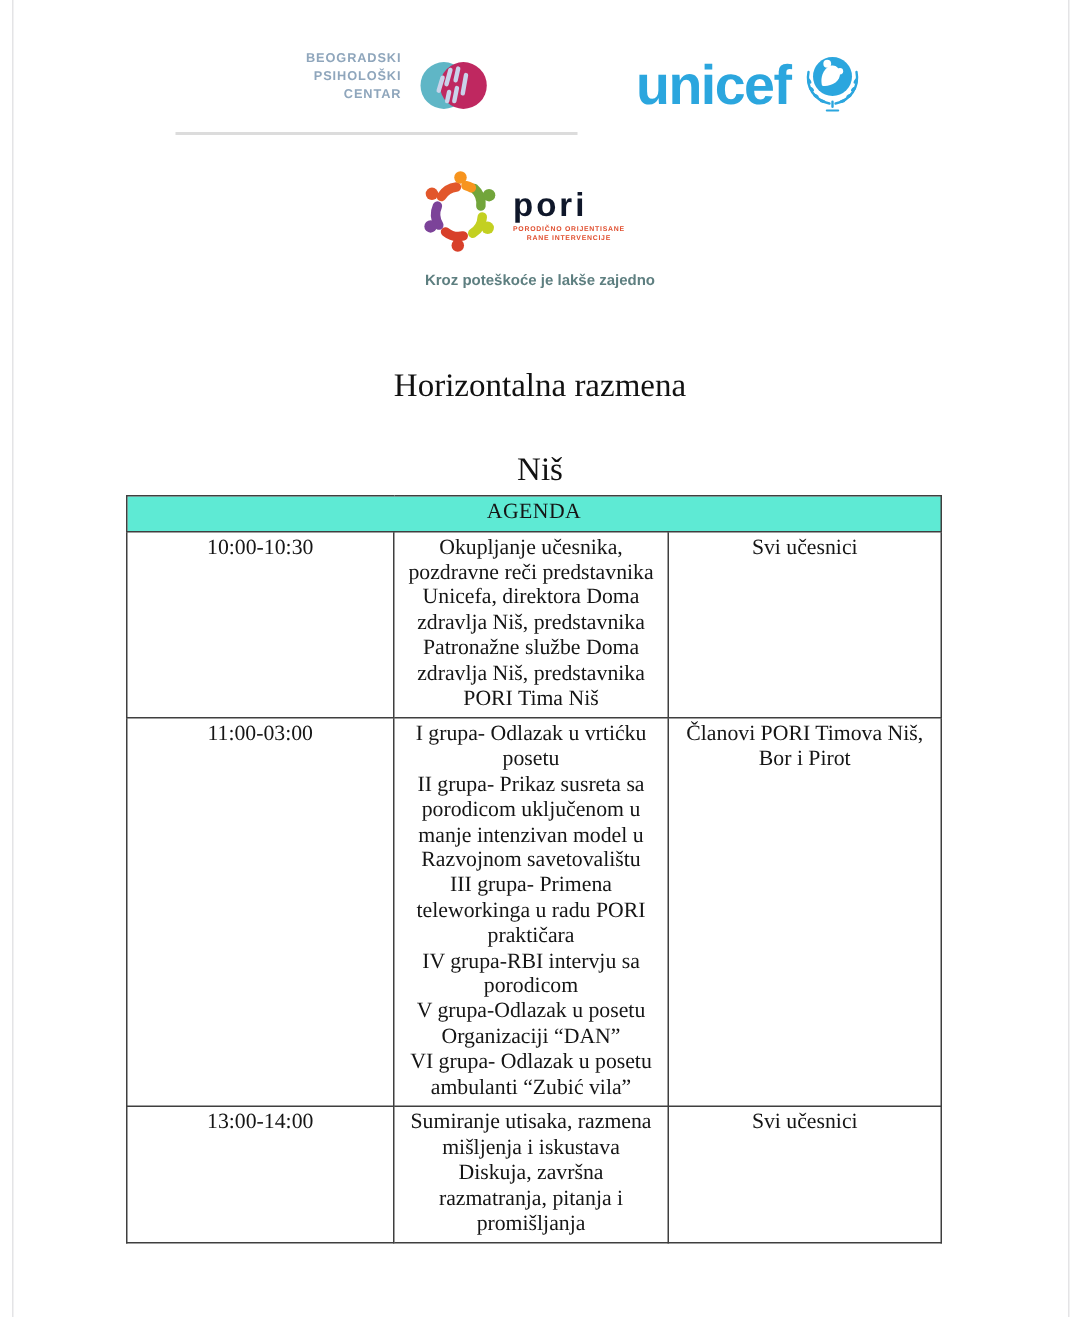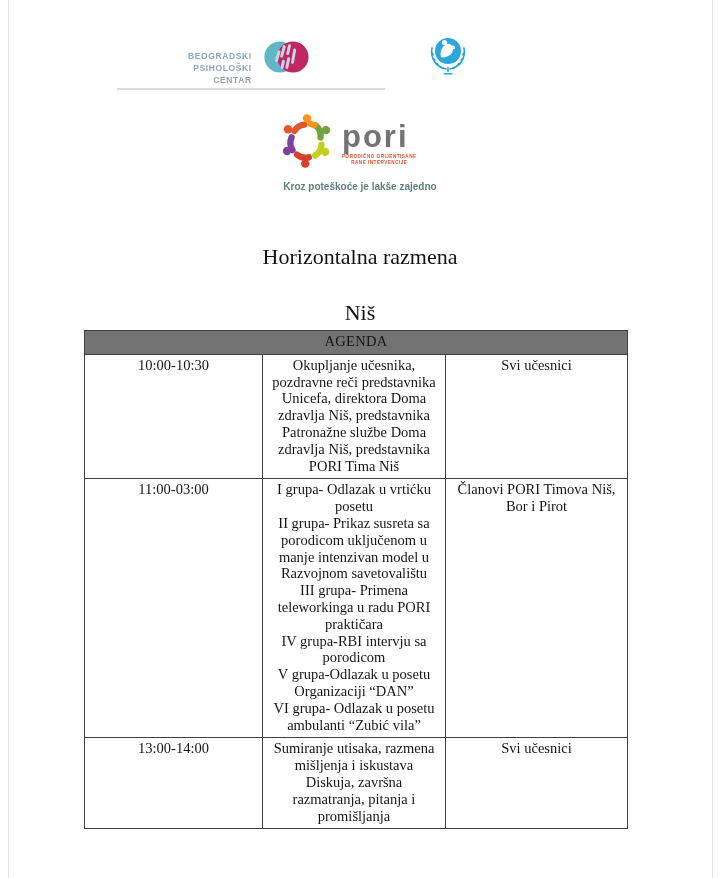--- a/index.html
+++ b/index.html
@@ -2,38 +2,38 @@
 <html><head>
 <meta charset="utf-8">
 <style>
   html,body{margin:0;padding:0;background:#fff;}
   .page{
     position:relative;width:720px;height:878px;background:#ffffff;
     font-family:"Liberation Serif", serif;color:#1c1c1c;overflow:hidden;
   }
   .edge-line{position:absolute;top:0;bottom:0;width:1px;background:#e4e4e6;}
   
-  .bpc{position:absolute;left:188px;top:32px;display:flex;align-items:flex-end;gap:8px;}
+  .bpc{position:absolute;left:204px;top:32px;display:flex;align-items:flex-start;gap:8px;}
   .bpc-text{
     font-family:"Liberation Sans", sans-serif;font-size:8.5px;font-weight:bold;
     color:#8FA6BC;text-align:right;line-height:12px;letter-spacing:.6px;white-space:pre-line;
   }
   .unicef{position:absolute;left:424px;top:30px;display:flex;align-items:center;gap:4px;}
   .unicef-word{
     font-family:"Liberation Sans", sans-serif;font-weight:bold;font-size:37px;
     color:#2BA6DE;letter-spacing:-1px;line-height:1;
   }
   .header-divider{position:absolute;left:117px;top:88px;width:268px;height:1.5px;background:#dcdcdc;}
   
   .pori{position:absolute;left:278px;top:112px;width:164px;}
   .pori-row{display:flex;align-items:center;gap:6px;}
   .pori-wordwrap{display:flex;flex-direction:column;align-items:flex-start;}
   .pori-word{
-    font-family:"Liberation Sans", sans-serif;font-weight:bold;font-size:31px;
-    color:#737373;letter-spacing:2px;line-height:1;text-align:right;
+    font-family:"Liberation Sans", sans-serif;font-weight:bold;font-size:22px;
+    color:#0f172a;letter-spacing:2px;line-height:1;text-align:right;
   }
   .pori-sub{
     font-family:"Liberation Sans", sans-serif;font-size:4.6px;font-weight:bold;
     color:#E04E2F;letter-spacing:.5px;line-height:6px;white-space:pre-line;margin-top:2px;text-align:center;align-self:center;
   }
   .pori-tagline{
     font-family:"Liberation Sans", sans-serif;font-size:10px;font-weight:bold;
     color:#5E7F80;margin-top:7px;text-align:center;width:100%;
   }
   
@@ -42,21 +42,21 @@
   table.agenda{
     position:absolute;left:84px;top:330px;width:543px;
     border-collapse:collapse;table-layout:fixed;
   }
   table.agenda td{
     border:1.6px solid #3f3f3f;vertical-align:top;text-align:center;
     font-size:14.5px;line-height:16.8px;padding:2px 5px 4px;
     white-space:pre-line;color:#151515;
   }
   td.agenda-head{
-    background:#737373;color:#1F3864;font-size:15px;padding:1px 0 2px;
+    background:#5eead4;color:#1F3864;font-size:15px;padding:1px 0 2px;
     letter-spacing:.3px;line-height:16px;
   }
   col.c-time{width:178px;} col.c-desc{width:183px;} col.c-part{width:182px;}
 </style>
 </head>
 <body>
 
 <div class="page">
 
   <div class="edge-line" style="left:8px;"></div>
@@ -76,20 +76,21 @@
           <line x1="27" y1="33" x2="25.5" y2="40"></line>
           <line x1="34" y1="15" x2="32" y2="24"></line>
           <line x1="33" y1="30" x2="31" y2="40"></line>
           <line x1="40" y1="20" x2="37.5" y2="34"></line>
         </g>
       </svg>
     </span>
   </div>
 
   <div class="unicef">
+    <span class="unicef-word">unicef</span>
     <span>
       <svg width="48" height="48" viewBox="0 0 48 48">
         <circle cx="24" cy="21" r="13" fill="#2BA6DE"></circle>
         <path d="M17 27 C15 19, 21 12, 26 14 C30 16, 30 22, 26 25 C23 27, 19 28, 17 27 Z" fill="#ffffff"></path>
         <circle cx="20.5" cy="12.5" r="2.6" fill="#ffffff"></circle>
         <circle cx="29" cy="17.5" r="2.1" fill="#ffffff"></circle>
         <g stroke="#2BA6DE" stroke-width="1.6" fill="none" stroke-linecap="round">
           <path d="M8 18 C6 28, 12 37, 22 39"></path>
           <path d="M40 18 C42 28, 36 37, 26 39"></path>
         </g>

